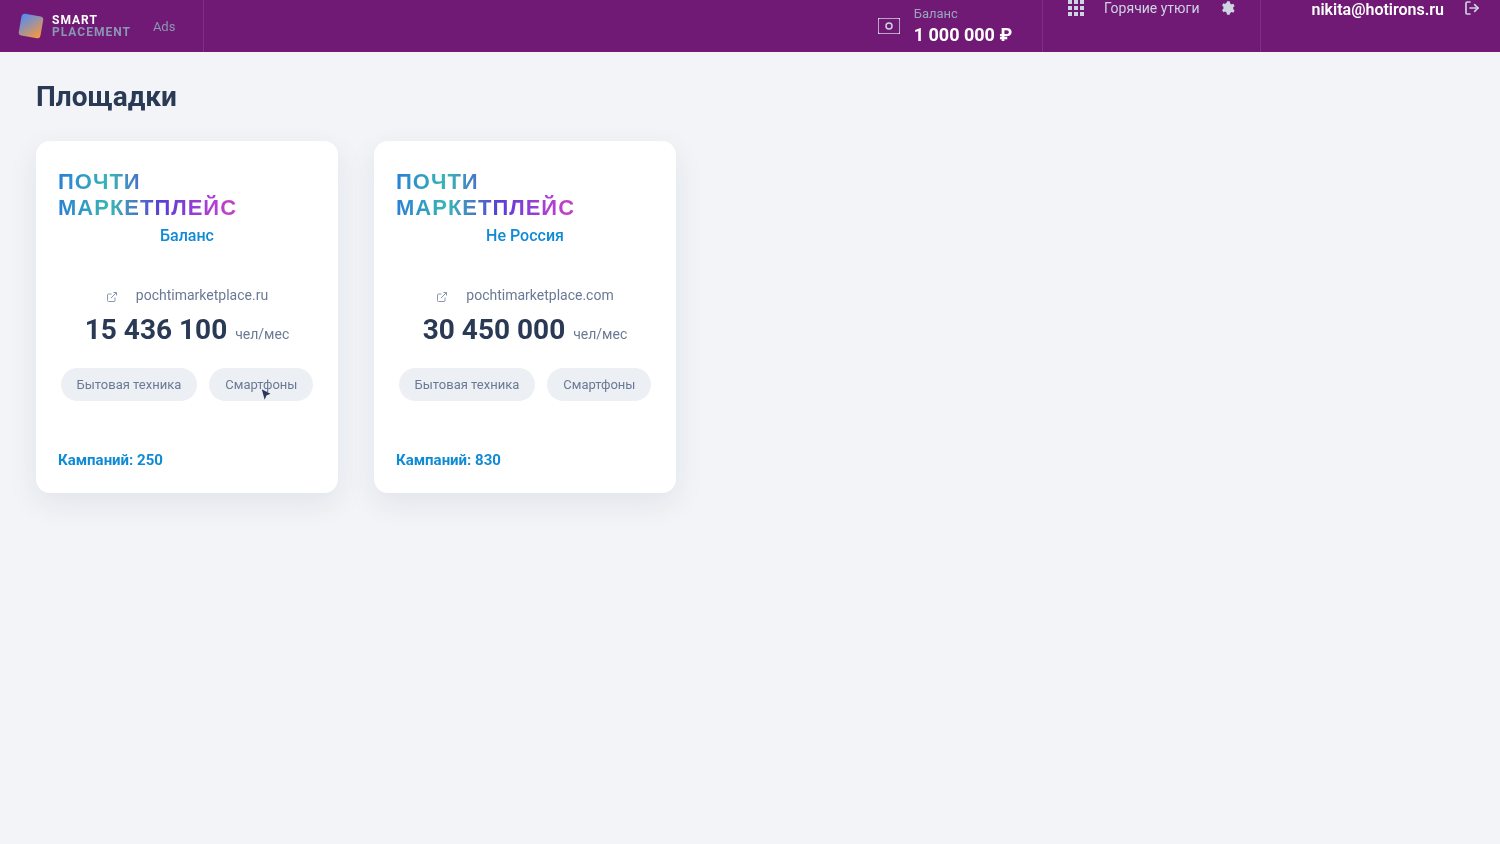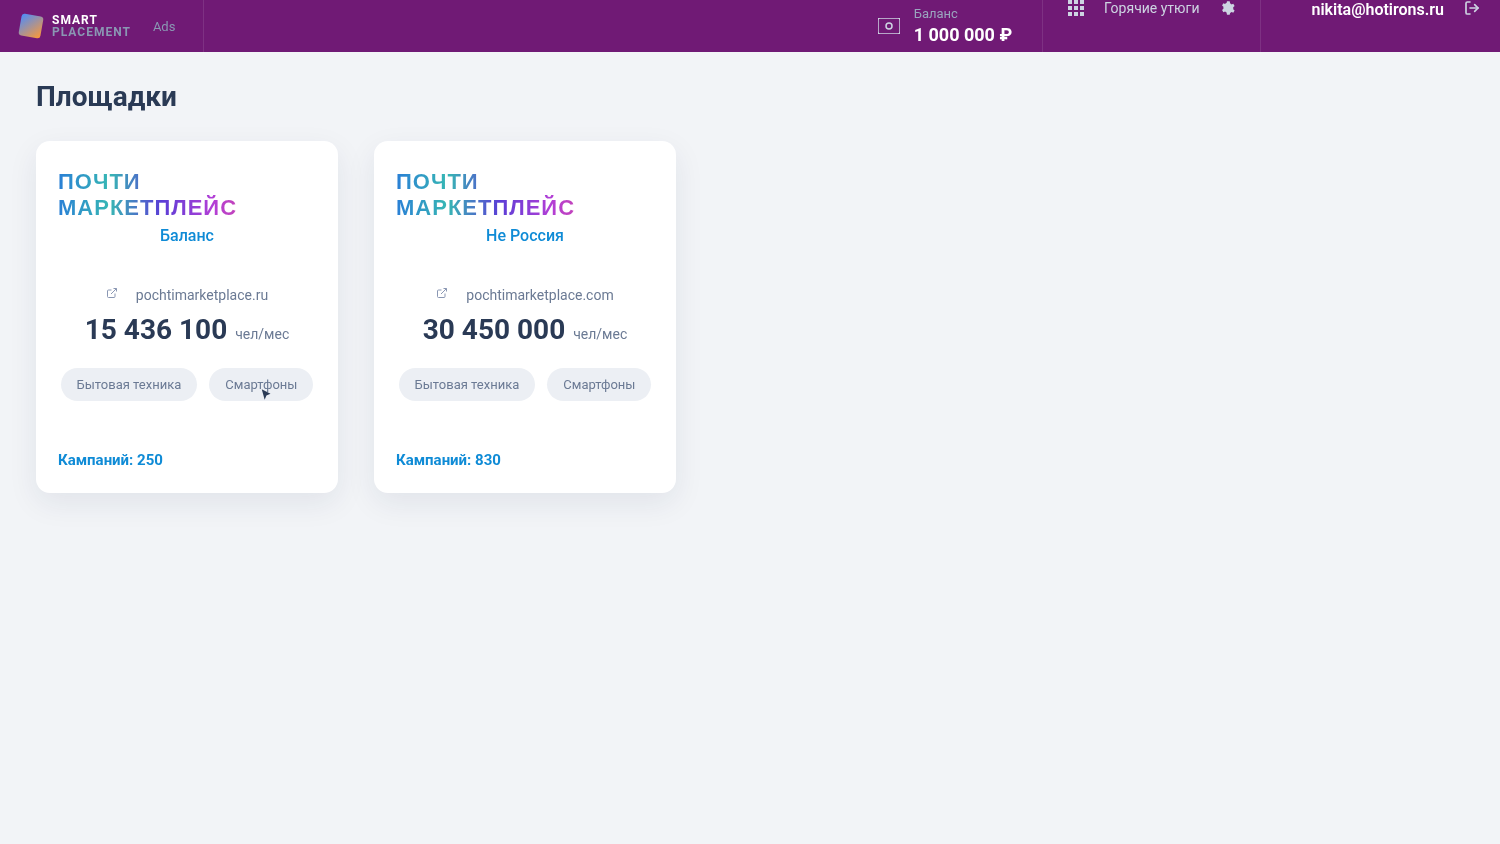--- a/index.html
+++ b/index.html
@@ -145,21 +145,21 @@
       font-size: 16px;
       font-weight: 500;
       margin-bottom: 42px;
     }
     .card-domain {
       text-align: center;
       color: #6b7a94;
       font-size: 14px;
       margin-bottom: 10px;
       display: flex;
-      align-items: flex-start;
+      align-items: flex-end;
       justify-content: center;
       gap: 18px;
     }
     .card-metric {
       text-align: center;
       margin-bottom: 22px;
     }
     .metric-value {
       font-size: 28px;
       font-weight: 700;

